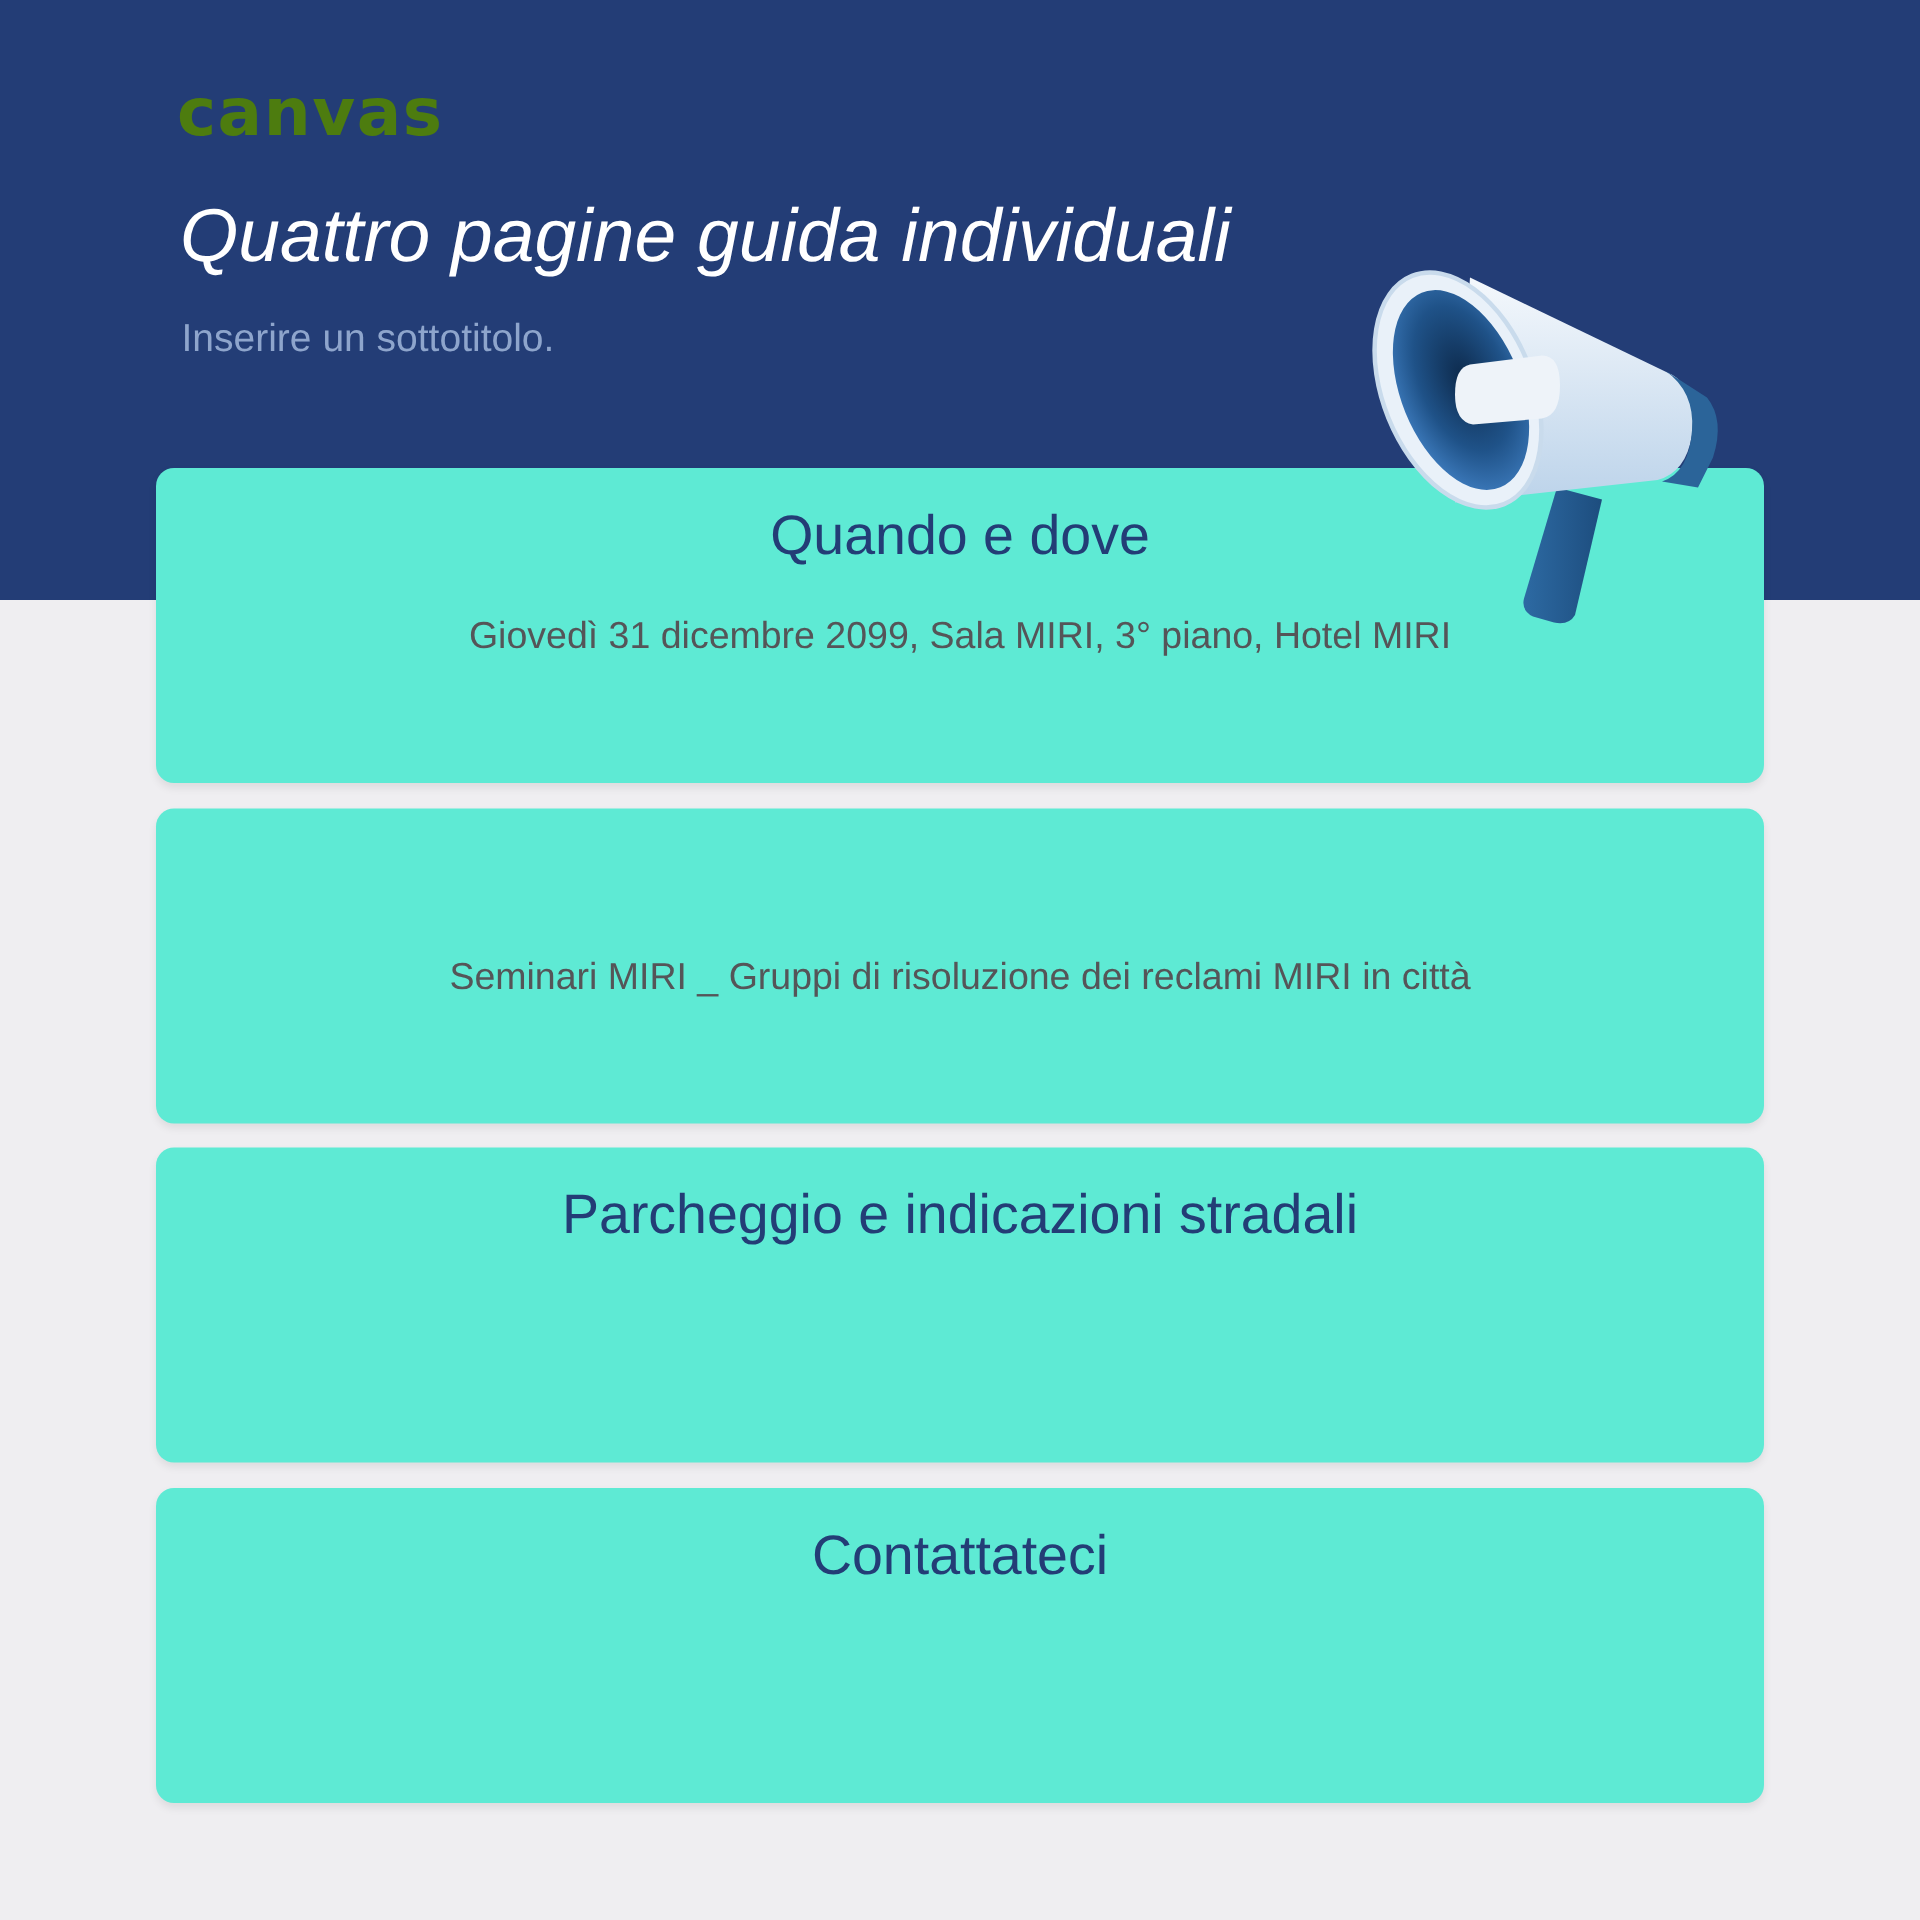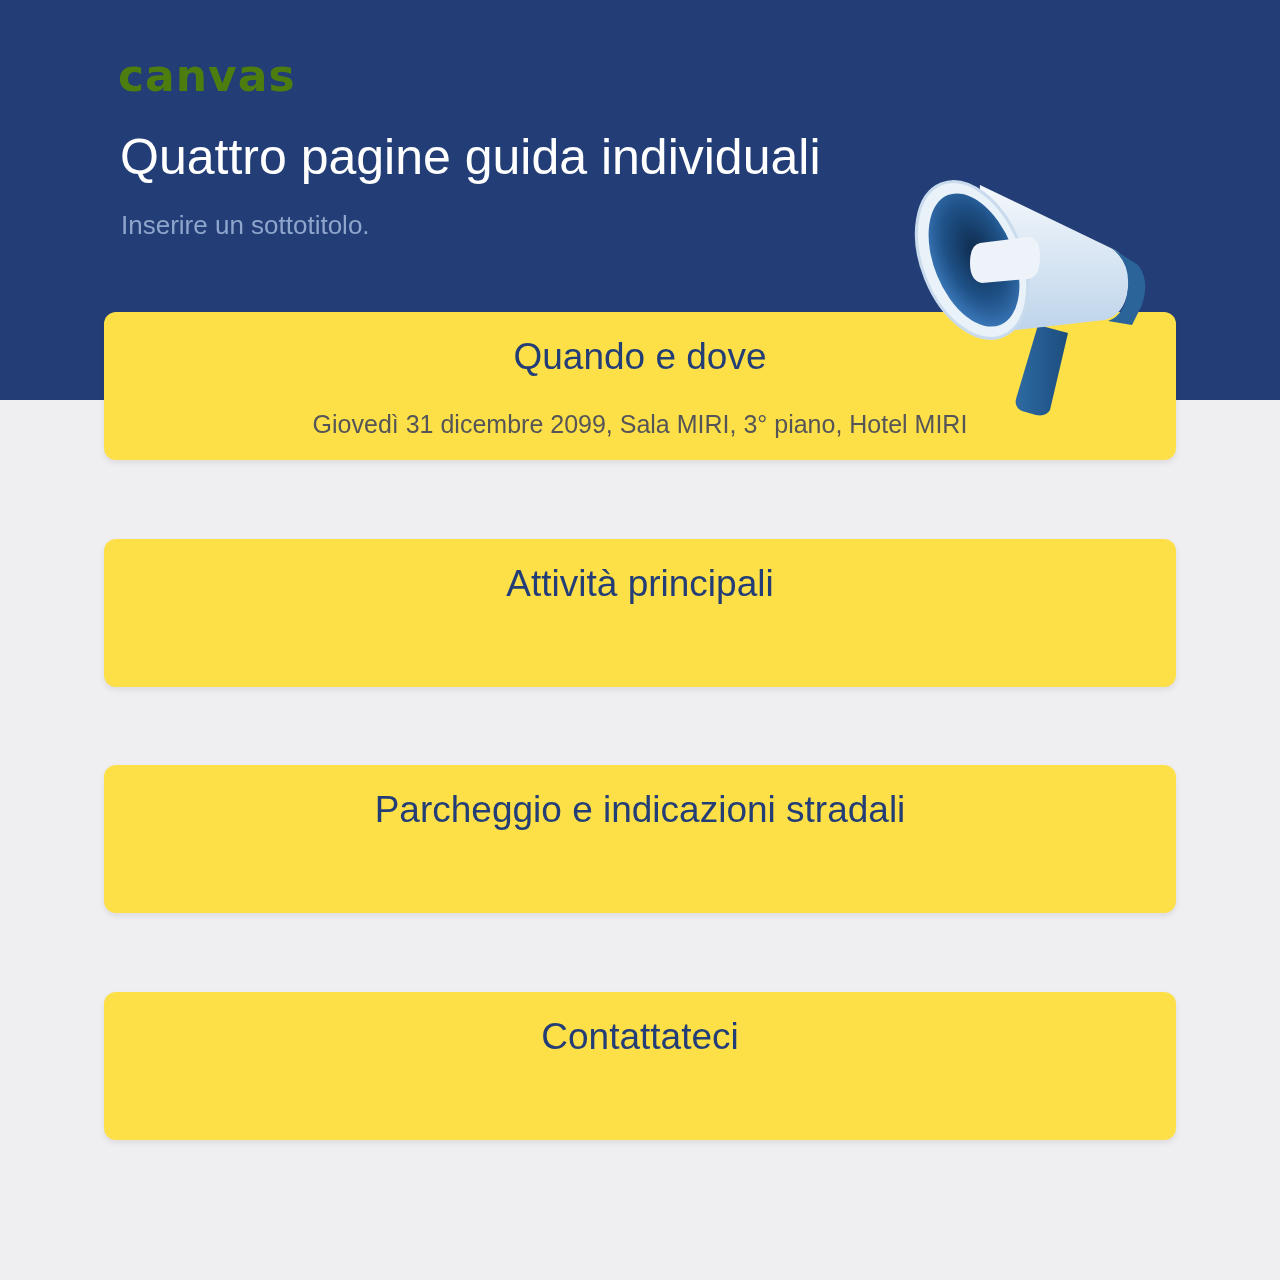--- a/index.html
+++ b/index.html
@@ -12,29 +12,29 @@
       position: absolute; left: 0; top: 0; width: 1280px; height: 400px;
       background: #233d76;
     }
     .logo {
       position: absolute; left: 118px; top: 50px;
       font-family: "DejaVu Sans", sans-serif; font-weight: bold;
       font-size: 44px; letter-spacing: 1px; color: #4d7c0f;
     }
     .title {
       position: absolute; left: 120px; top: 128px;
-      font-size: 50px; color: #ffffff; font-weight: normal;
+      font-size: 50px; color: #ffffff; font-weight: normal; font-style: italic;
     }
     .subtitle {
       position: absolute; left: 121px; top: 210px;
       font-size: 26px; color: #8ea5cc;
     }
     .card {
-      position: absolute; left: 104px; width: 1072px; height: 148px;
-      background: #fde047; border-radius: 12px;
+      position: absolute; left: 104px; width: 1072px; height: 210px;
+      background: #5eead4; border-radius: 12px;
       box-shadow: 0 3px 6px rgba(0,0,0,0.08);
       text-align: center;
     }
     .card-title {
       position: absolute; left: 0; right: 0; top: 24px;
       font-size: 37px; color: #233d76;
     }
     .card-body {
       position: absolute; left: 0; right: 0; top: 98px;
       font-size: 25px; color: #555558;
@@ -50,21 +50,21 @@
 <div class="logo">canvas</div>
 <div class="title">Quattro pagine guida individuali</div>
 <div class="subtitle">Inserire un sottotitolo.</div>
 
 <div class="card" style="top:312px;">
   <div class="card-title">Quando e dove</div>
   <div class="card-body">Giovedì 31 dicembre 2099, Sala MIRI, 3° piano, Hotel MIRI</div>
 </div>
 
 <div class="card" style="top:539px;">
-  <div class="card-title">Attività principali</div>
+  <div class="card-body">Seminari MIRI _ Gruppi di risoluzione dei reclami MIRI in città</div>
 </div>
 
 <div class="card" style="top:765px;">
   <div class="card-title">Parcheggio e indicazioni stradali</div>
 </div>
 
 <div class="card" style="top:992px;">
   <div class="card-title">Contattateci</div>
 </div>
 

